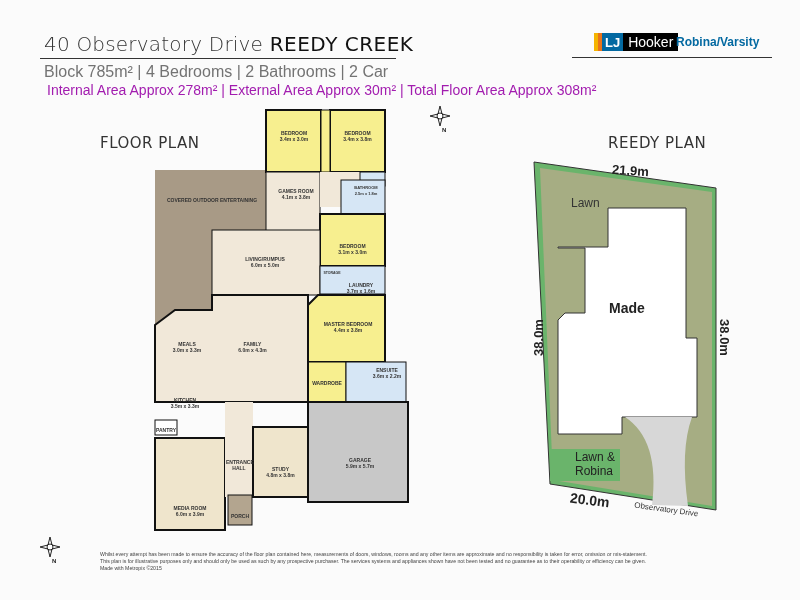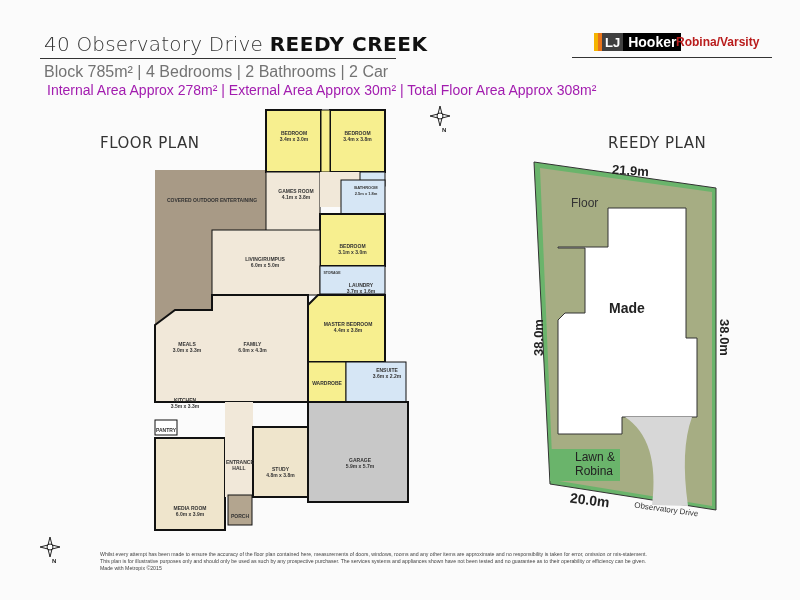--- a/index.html
+++ b/index.html
@@ -4,31 +4,31 @@
 <style>
   html, body { margin:0; padding:0; }
   body {
     width:800px; height:600px; position:relative; overflow:hidden;
     background:#fbfbfb;
     font-family:"Liberation Sans", sans-serif;
     color:#222;
   }
   .abs { position:absolute; }
   .title { left:44px; top:32px; font-family:"DejaVu Sans", sans-serif; font-size:20px; color:#333; font-weight:300; white-space:nowrap; letter-spacing:0.2px; }
-  .title b { font-weight:700; color:#111; letter-spacing:0.5px; }
+  .title b { font-weight:400; color:#111; letter-spacing:0.5px; }
   .title-rule { left:40px; top:58px; width:356px; height:1px; background:#333; }
   .right-rule { left:572px; top:57px; width:200px; height:1px; background:#333; }
   .info1 { left:44px; top:63px; font-size:16px; color:#737373; white-space:nowrap; }
   .info2 { left:47px; top:82px; font-size:14px; color:#a21caf; white-space:nowrap; }
   .logo { left:594px; top:33px; height:18px; display:flex; align-items:stretch; }
   .logo .bar1 { width:4px; background:#f5b400; }
   .logo .bar2 { width:4px; background:#e8731a; }
-  .logo .lj { background:#404040; color:#fff; font-weight:bold; font-size:13px; padding:0 3px; display:flex; align-items:center; }
-  .logo .hk { background:#000; color:#fff; font-weight:bold; font-size:14px; padding:0 5px; display:flex; align-items:center; }
-  .office { left:676px; top:35px; font-size:12px; font-weight:bold; color:#b91c1c; }
+  .logo .lj { background:#0369a1; color:#fff; font-weight:bold; font-size:13px; padding:0 3px; display:flex; align-items:center; }
+  .logo .hk { background:#000; color:#fff; font-weight:normal; font-size:14px; padding:0 5px; display:flex; align-items:center; }
+  .office { left:676px; top:35px; font-size:12px; font-weight:bold; color:#0369a1; }
   .sec-label { font-family:"DejaVu Sans", sans-serif; font-size:15px; color:#333; letter-spacing:0.5px; }
   .room-label { position:absolute; font-size:5px; font-weight:bold; text-align:center; color:#333; line-height:6px; white-space:nowrap; }
   .disclaimer { left:100px; top:551px; font-size:5.2px; color:#444; line-height:7px; width:560px; }
 </style>
 </head>
 <body>
 
 <div class="abs title">
   <span>40 Observatory Drive</span>
   <b>REEDY CREEK</b>
@@ -121,21 +121,21 @@
 
 <div class="abs sec-label" style="left:608px;top:134px">REEDY PLAN</div>
 <svg class="abs" style="left:0;top:0" width="800" height="600">
   <polygon points="534,162 716,188 716,510 550,484" fill="#6ab46b" stroke="#333" stroke-width="1"></polygon>
   <polygon points="540,168 712,192 712,506 553,480" fill="#a6ad83"></polygon>
   <polygon points="608,208 686,208 686,338 697,338 697,417 622,417 622,434 558,434 558,320 565,313 585,313 585,248 558,248 558,247 608,247" fill="#fff" stroke="#333" stroke-width="1"></polygon>
   <path d="M625,417 Q660,440 652,505 L688,506 Q680,450 692,417 Z" fill="#d7d7d7"></path>
   <rect x="550" y="449" width="70" height="32" fill="#6ab46b"></rect>
 </svg>
 <div class="abs" style="left:612px;top:163px;font-size:13px;font-weight:bold;transform:rotate(4deg)">21.9m</div>
-<div class="abs" style="left:571px;top:196px;font-size:12px;color:#333">Floor</div>
+<div class="abs" style="left:571px;top:196px;font-size:12px;color:#333">Lawn</div>
 <div class="abs" style="left:609px;top:300px;font-size:14px;font-weight:bold;color:#222">Made</div>
 <div class="abs" style="left:520px;top:330px;font-size:13px;font-weight:bold;transform:rotate(-90deg)">38.0m</div>
 <div class="abs" style="left:706px;top:330px;font-size:13px;font-weight:bold;transform:rotate(90deg)">38.0m</div>
 <div class="abs" style="left:575px;top:450px;font-size:12px;line-height:14px;color:#222"><span>Lawn &amp;</span><br><span>Robina</span></div>
 <div class="abs" style="left:570px;top:492px;font-size:14px;font-weight:bold;transform:rotate(7deg)">20.0m</div>
 <div class="abs" style="left:634px;top:505px;font-size:8px;color:#333;transform:rotate(8deg)">Observatory Drive</div>
 
 <div class="abs disclaimer">
   <div>Whilst every attempt has been made to ensure the accuracy of the floor plan contained here, measurements of doors, windows, rooms and any other items are approximate and no responsibility is taken for error, omission or mis-statement.</div>
   <div>This plan is for illustrative purposes only and should only be used as such by any prospective purchaser. The services systems and appliances shown have not been tested and no guarantee as to their operability or efficiency can be given.</div>

